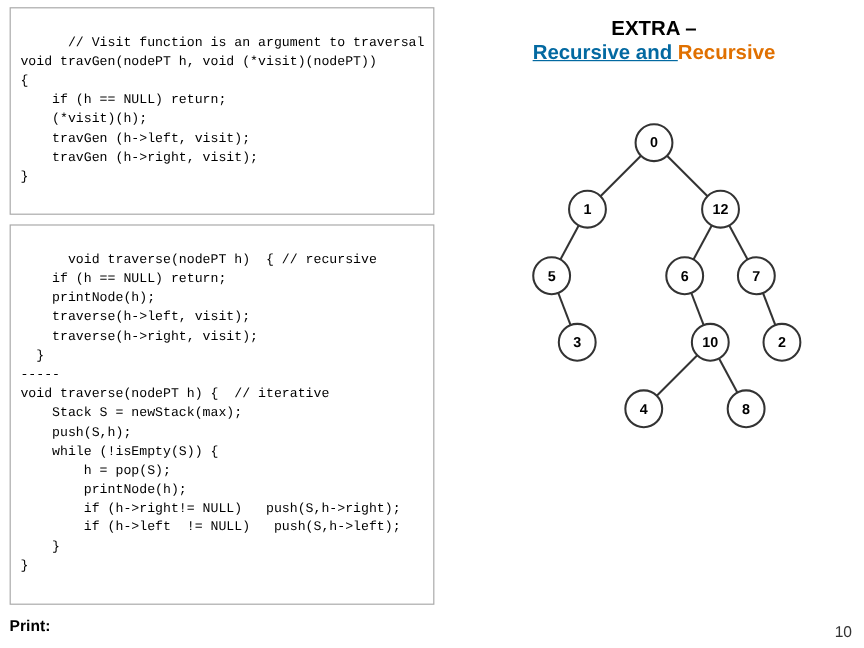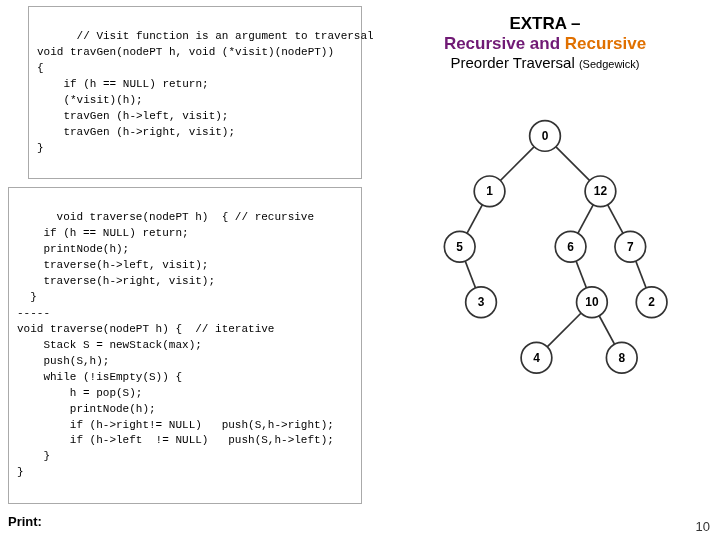--- a/index.html
+++ b/index.html
@@ -28,21 +28,20 @@
       border: 1px solid #aaa;
       padding: 6px 8px;
       font-family: 'Courier New', monospace;
       font-size: 11px;
       line-height: 1.45;
       background: #fff;
       white-space: pre;
     }
     .code-box-top {
       margin-bottom: 4px;
-      margin-left: 20px;
     }
     .stack-print {
       margin-top: 6px;
       font-size: 13px;
       font-weight: bold;
     }
     .page-num {
       position: absolute;
       bottom: 6px;
       right: 10px;
@@ -62,21 +61,22 @@
       margin-bottom: 18px;
     }
     .title-extra {
       font-size: 17px;
       font-weight: bold;
       color: #000;
     }
     .title-recursive {
       font-size: 17px;
       font-weight: bold;
-      color: #701a75;
+      color: #0369a1;
+      text-decoration: underline;
     }
     .title-iterative {
       font-size: 17px;
       font-weight: bold;
       color: #e07000;
     }
     .title-preorder {
       font-size: 15px;
       font-weight: normal;
       color: #000;
@@ -150,23 +150,20 @@
   </div>
 
   <div class="right-panel">
     <div class="title-area">
       <div>
         <span class="title-extra">EXTRA –</span>
       </div>
       <div>
         <span class="title-recursive">Recursive and </span><span class="title-iterative">Recursive</span>
       </div>
-      <div>
-        <span class="title-preorder">Preorder Traversal </span><span class="title-sedgewick">(Sedgewick)</span>
-      </div>
     </div>
 
     <svg class="tree-svg" id="tree-svg" viewBox="0 0 310 340">
     <line x1="155" y1="55" x2="90" y2="120" class="edge-line"></line>
         <line x1="155" y1="55" x2="220" y2="120" class="edge-line"></line>
         <line x1="90" y1="120" x2="55" y2="185" class="edge-line"></line>
         <line x1="220" y1="120" x2="185" y2="185" class="edge-line"></line>
         <line x1="220" y1="120" x2="255" y2="185" class="edge-line"></line>
         <line x1="55" y1="185" x2="80" y2="250" class="edge-line"></line>
         <line x1="185" y1="185" x2="210" y2="250" class="edge-line"></line>

